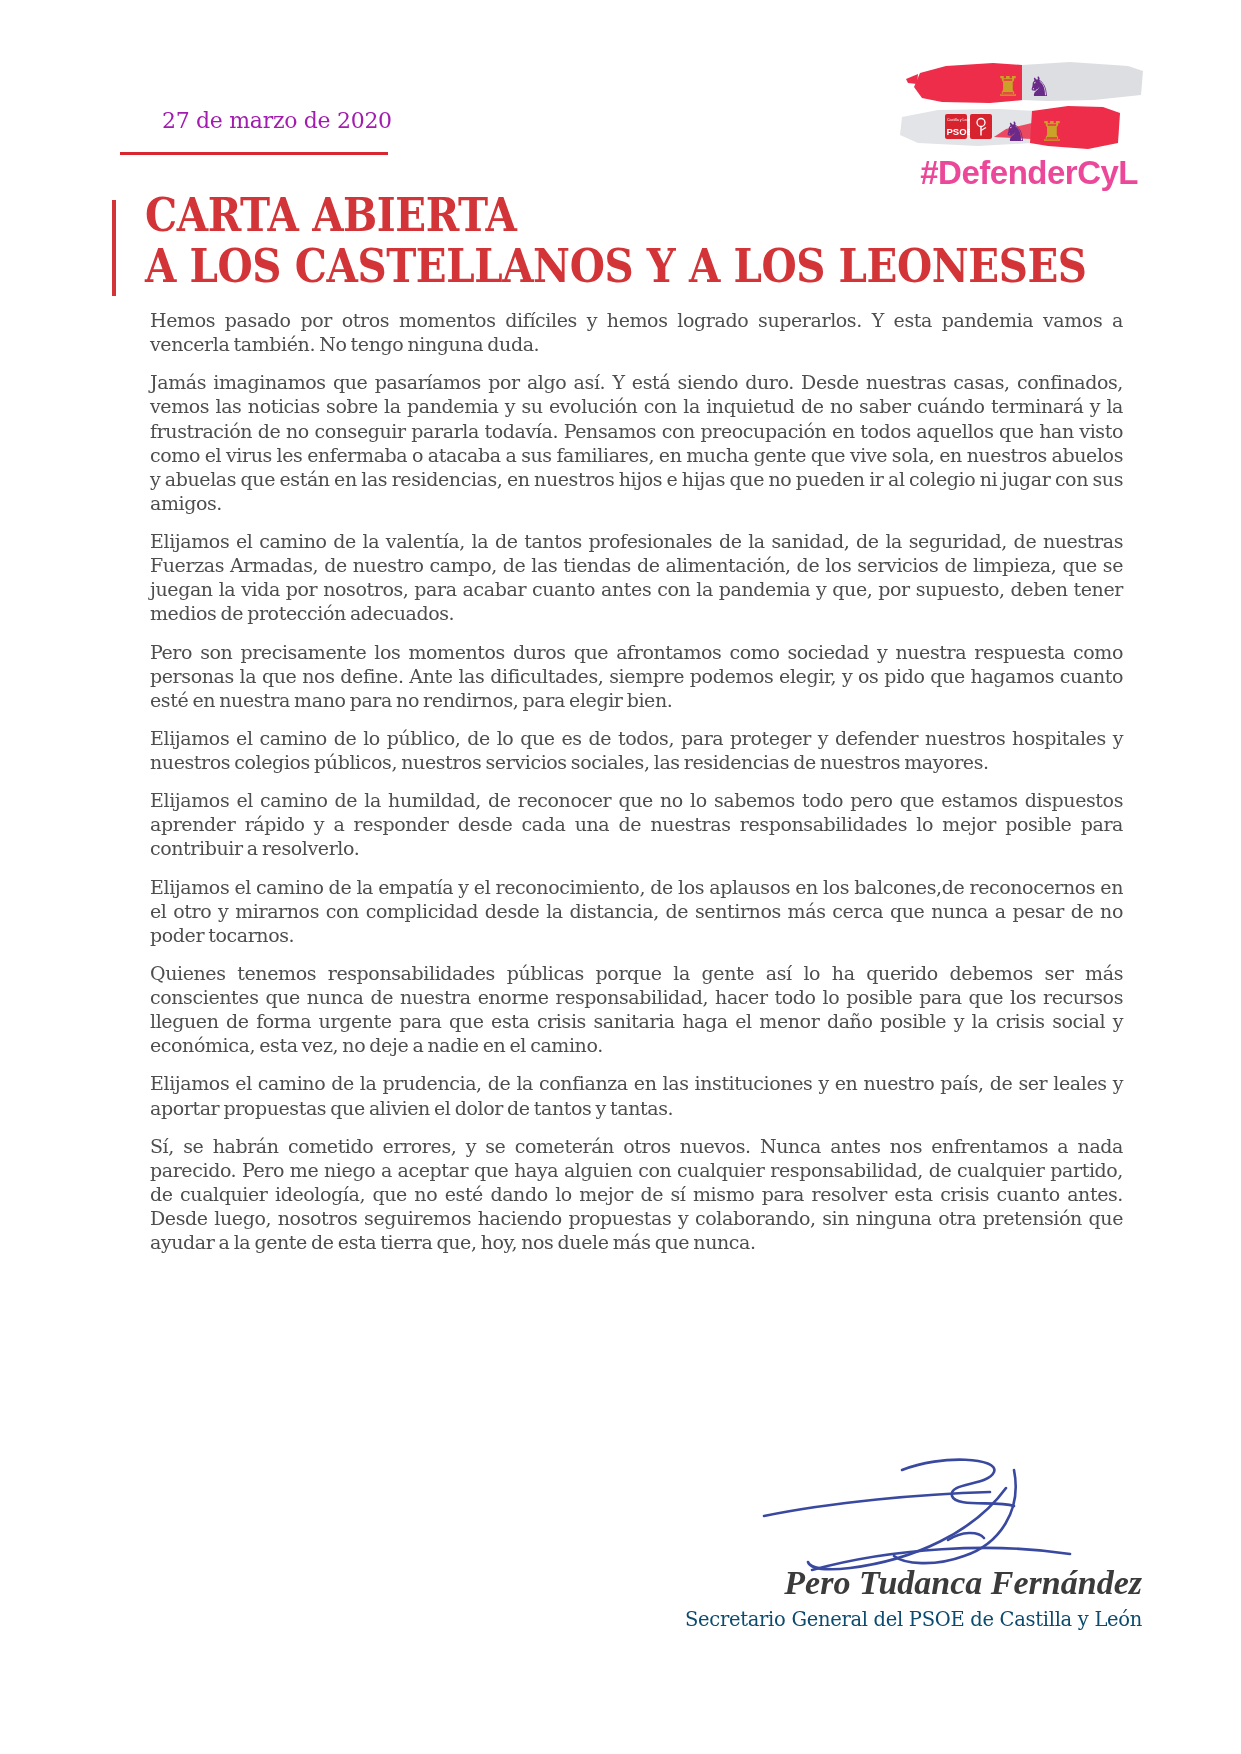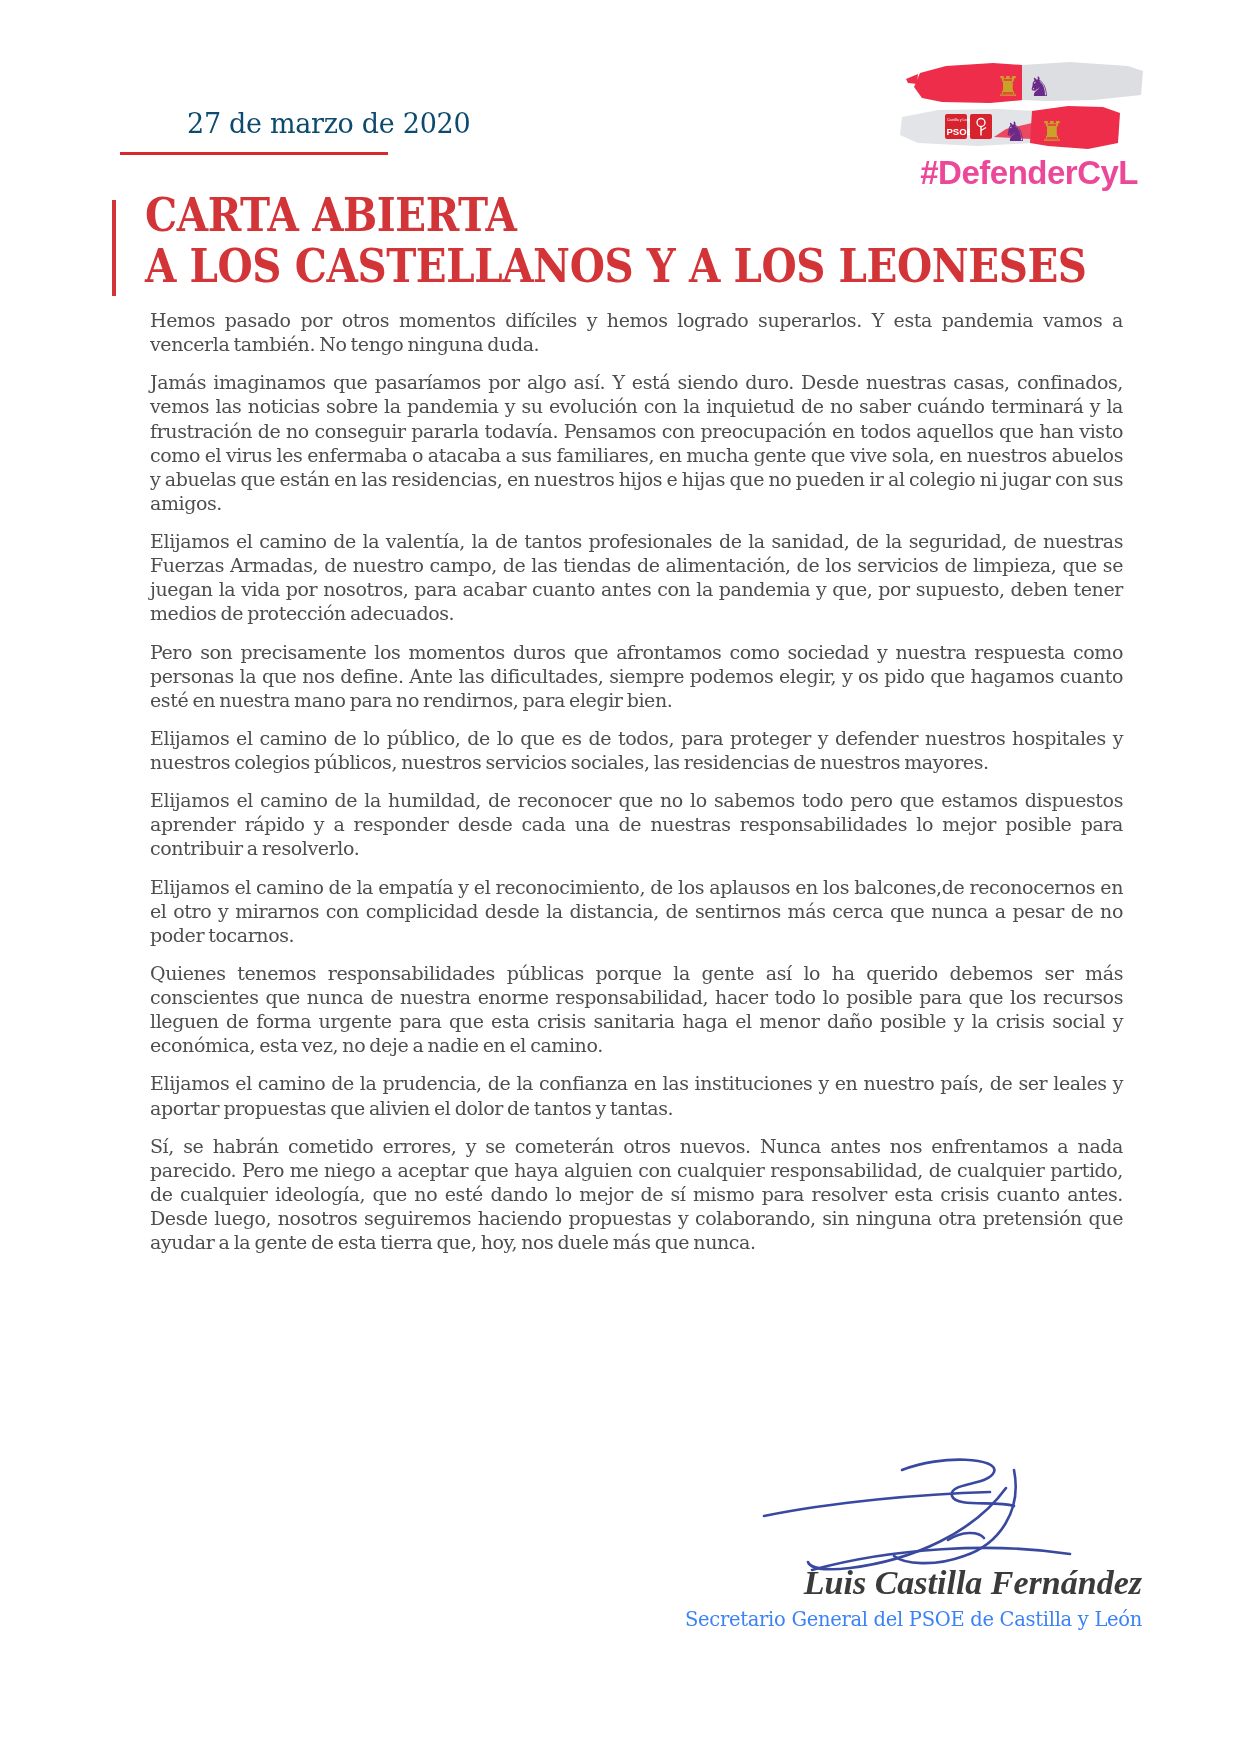--- a/index.html
+++ b/index.html
@@ -6,21 +6,21 @@
   .page{
     position:relative;
     width:1241px;height:1754px;
     background:#ffffff;
     overflow:hidden;
     font-family:"DejaVu Serif", serif;
   }
   
   .date{
     position:absolute;left:162px;top:108px;
-    font-size:27px;color:#0c4a6e;letter-spacing:-0.3px;margin-left:25px;
+    font-size:22px;color:#a21caf;letter-spacing:-0.3px;
   }
   .date-underline{
     position:absolute;left:120px;top:152px;width:268px;height:3px;
     background:#d6282e;
   }
   .logo{
     position:absolute;left:898px;top:56px;width:248px;height:98px;
   }
   .hashtag{
     position:absolute;right:103px;top:154px;
@@ -52,21 +52,21 @@
     position:absolute;right:99px;top:1452px;width:620px;
     text-align:right;
   }
   .sig-scribble{display:block;margin:0 60px 0 auto;}
   .sig-name{
     font-family:"Liberation Serif", serif;
     font-style:italic;font-weight:bold;
     font-size:34px;color:#3b3b3b;margin-top:-28px;
   }
   .sig-role{
-    font-size:19.5px;color:#3b82f6;margin-top:6px;letter-spacing:-0.3px;
+    font-size:19.5px;color:#0c4a6e;margin-top:6px;letter-spacing:-0.3px;
   }
 </style>
 </head>
 <body>
 
 <div class="page">
 
   <div class="date">27 de marzo de 2020</div>
   <div class="date-underline"></div>
 
@@ -127,17 +127,17 @@
     <svg class="sig-scribble" width="330" height="140" viewBox="0 0 330 140" xmlns="http://www.w3.org/2000/svg" aria-hidden="true">
       <g fill="none" stroke="#3a49a0" stroke-width="2.6" stroke-linecap="round">
         <path d="M12,64 C80,50 170,42 238,40"></path>
         <path d="M150,18 C190,2 248,6 242,20 C236,34 196,30 200,44 C204,56 244,48 262,54"></path>
         <path d="M262,18 C270,58 248,92 212,104 C182,115 152,112 142,104"></path>
         <path d="M254,36 C222,80 162,108 98,116 C72,119 58,116 56,110"></path>
         <path d="M60,118 C140,96 240,90 318,102"></path>
         <path d="M196,88 C210,79 226,79 232,86"></path>
       </g>
     </svg>
-    <div class="sig-name">Luis Castilla Fernández</div>
+    <div class="sig-name">Pero Tudanca Fernández</div>
     <div class="sig-role">Secretario General del PSOE de Castilla y León</div>
   </div>
 
 </div>
 
 </body></html>

